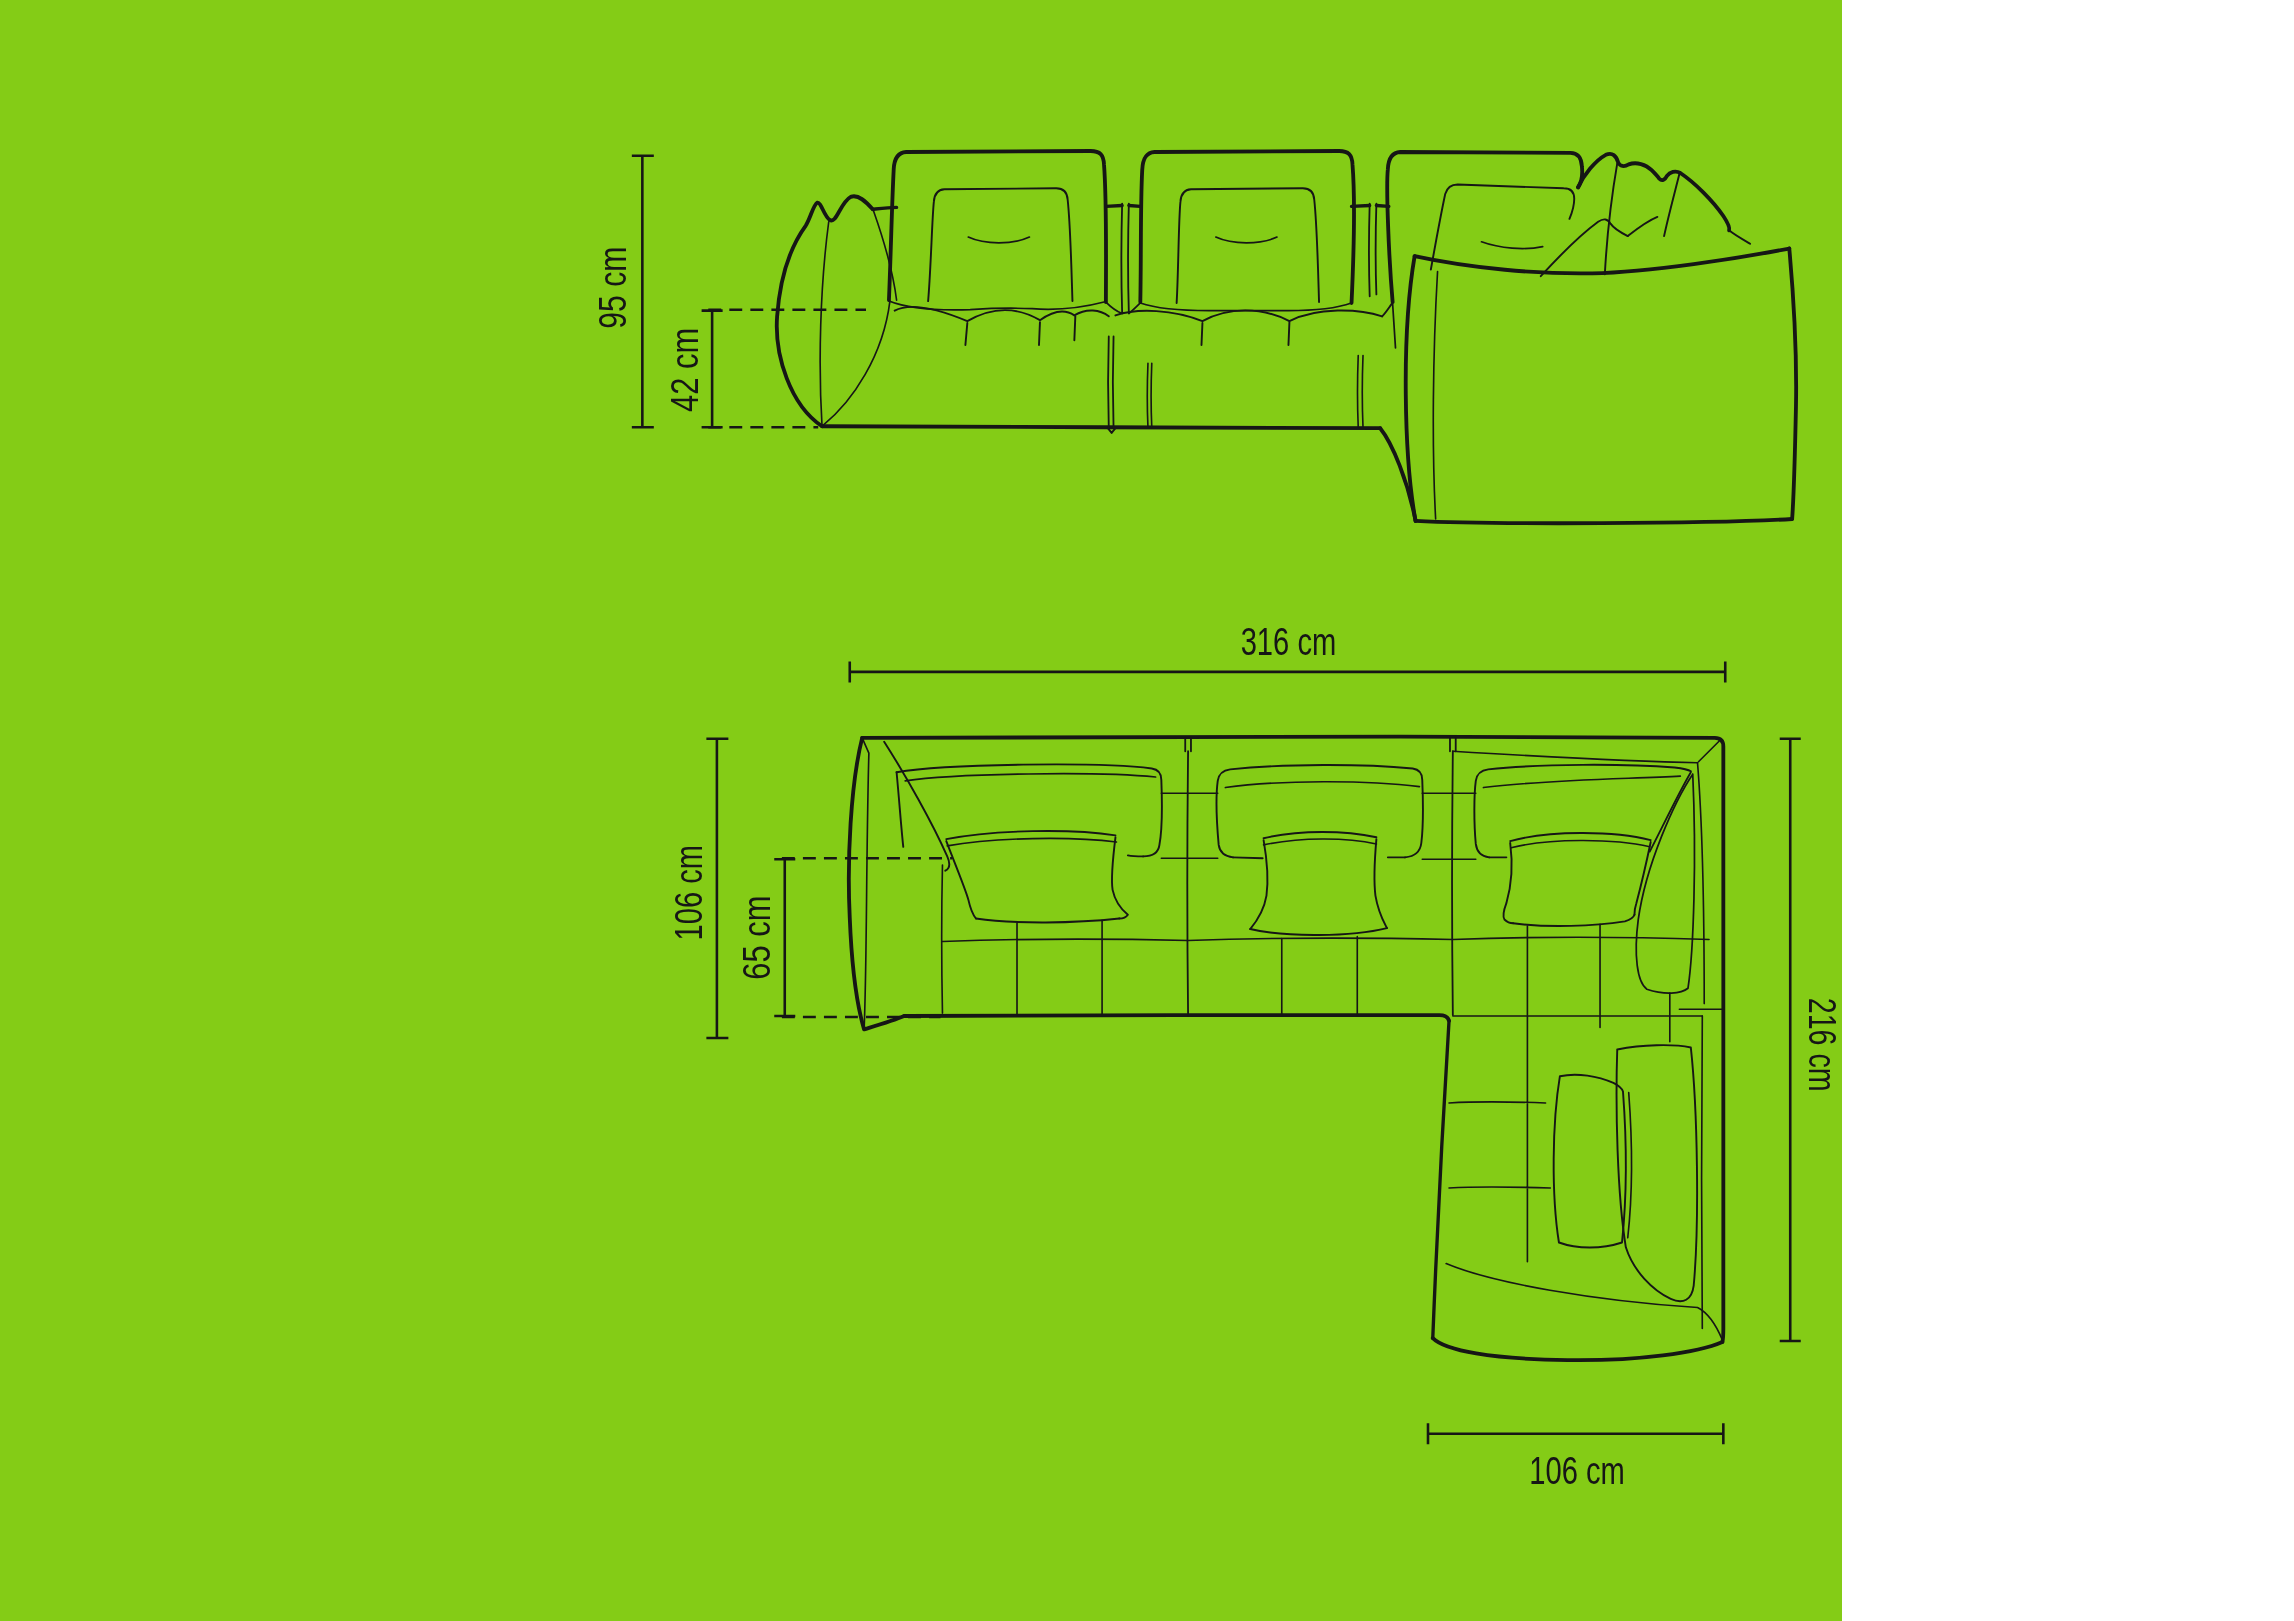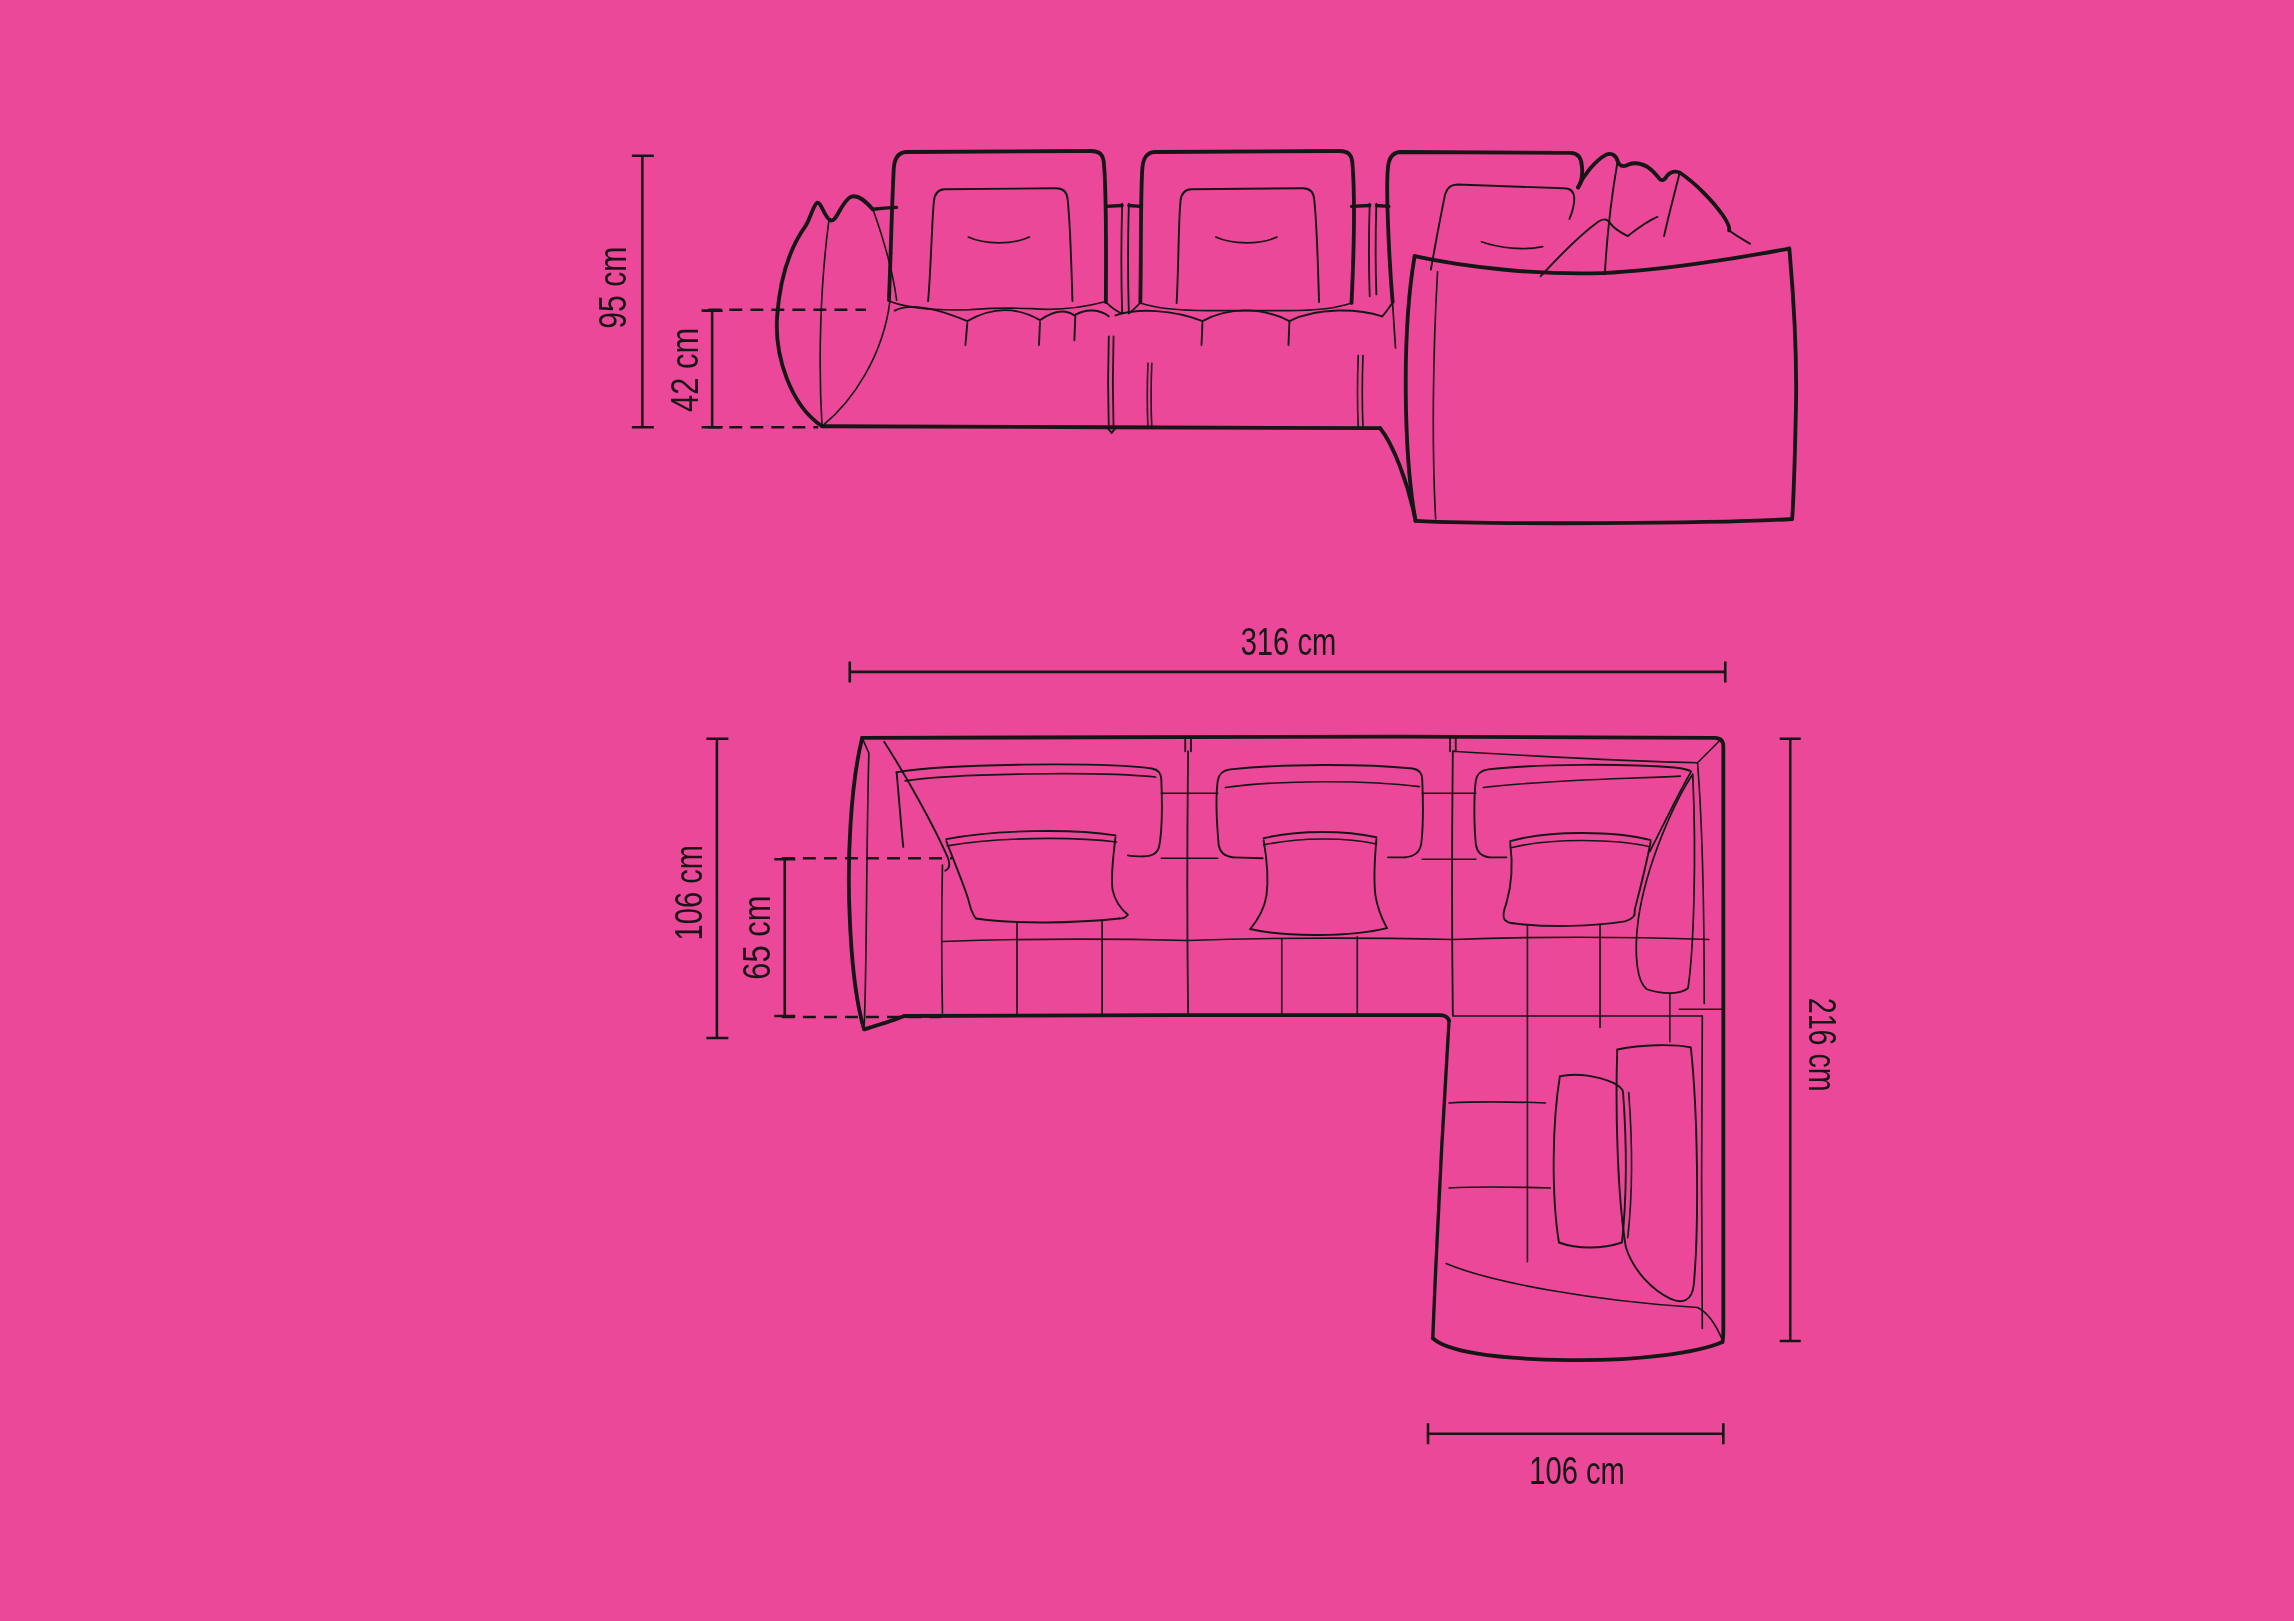--- a/index.html
+++ b/index.html
@@ -1,16 +1,16 @@
 <!DOCTYPE html>
 <html><head>
 <meta charset="utf-8">
 <style>
   html,body{margin:0;padding:0;background:#ffffff;}
-  .page{width:2294px;height:1621px;position:relative;background:#ec4899;overflow:hidden;}
+  .page{width:1842px;height:1621px;position:relative;background:#84cc16;overflow:hidden;}
   svg{position:absolute;left:0;top:0;}
   text{font-family:"Liberation Sans", sans-serif;fill:#161616;}
 </style>
 </head>
 <body>
 <div class="page">
 <svg width="2294" height="1621" viewBox="0 0 2400 1696">
 <g fill="none" stroke="#161616" stroke-linecap="round" stroke-linejoin="round">
 
 <g id="dim95" stroke-linecap="butt">

